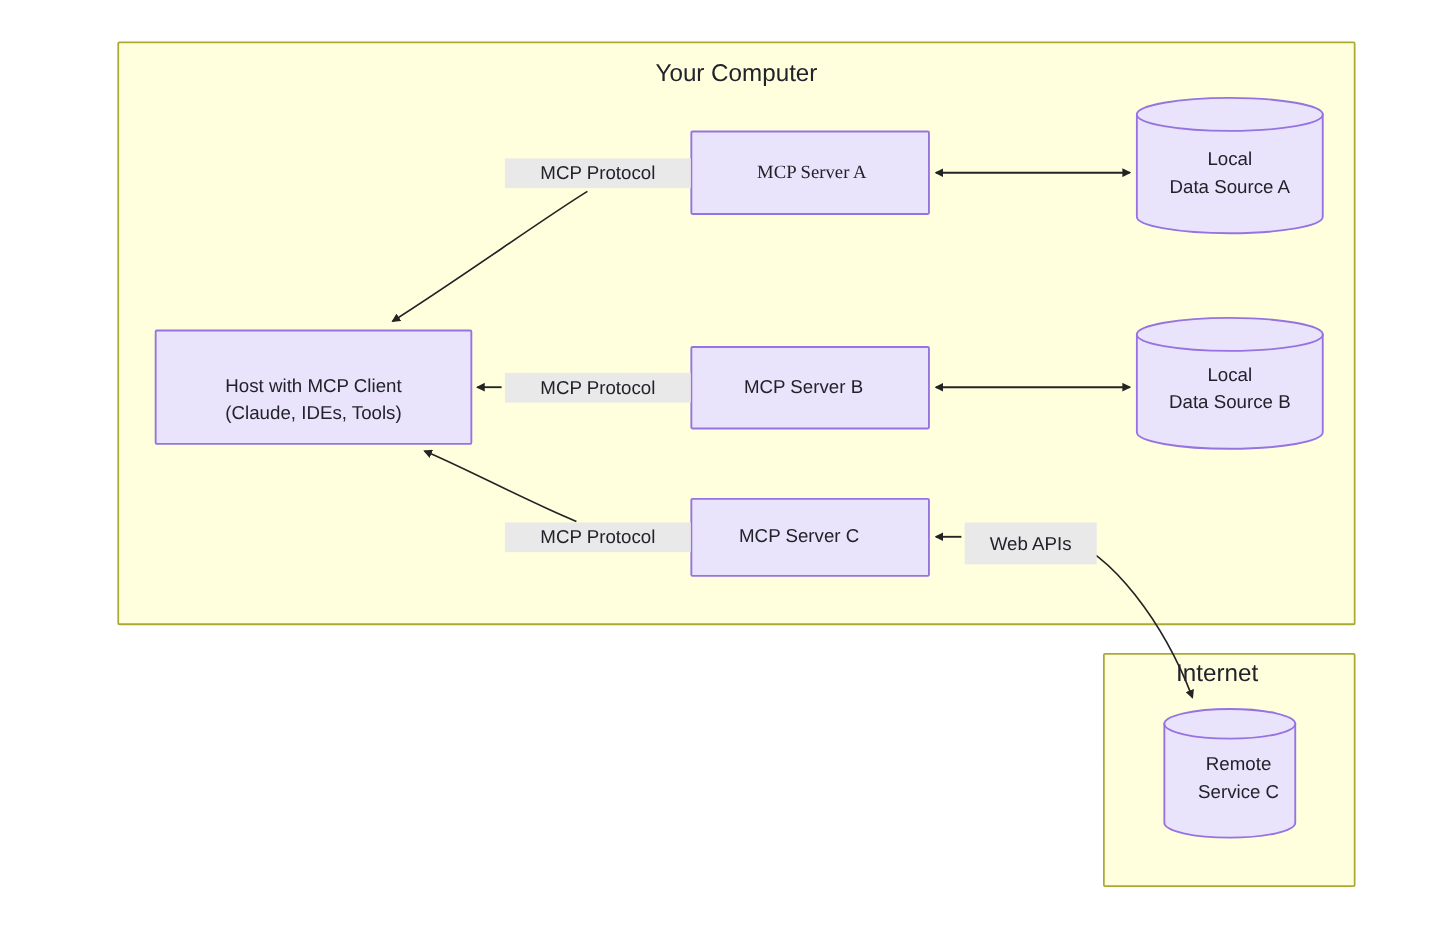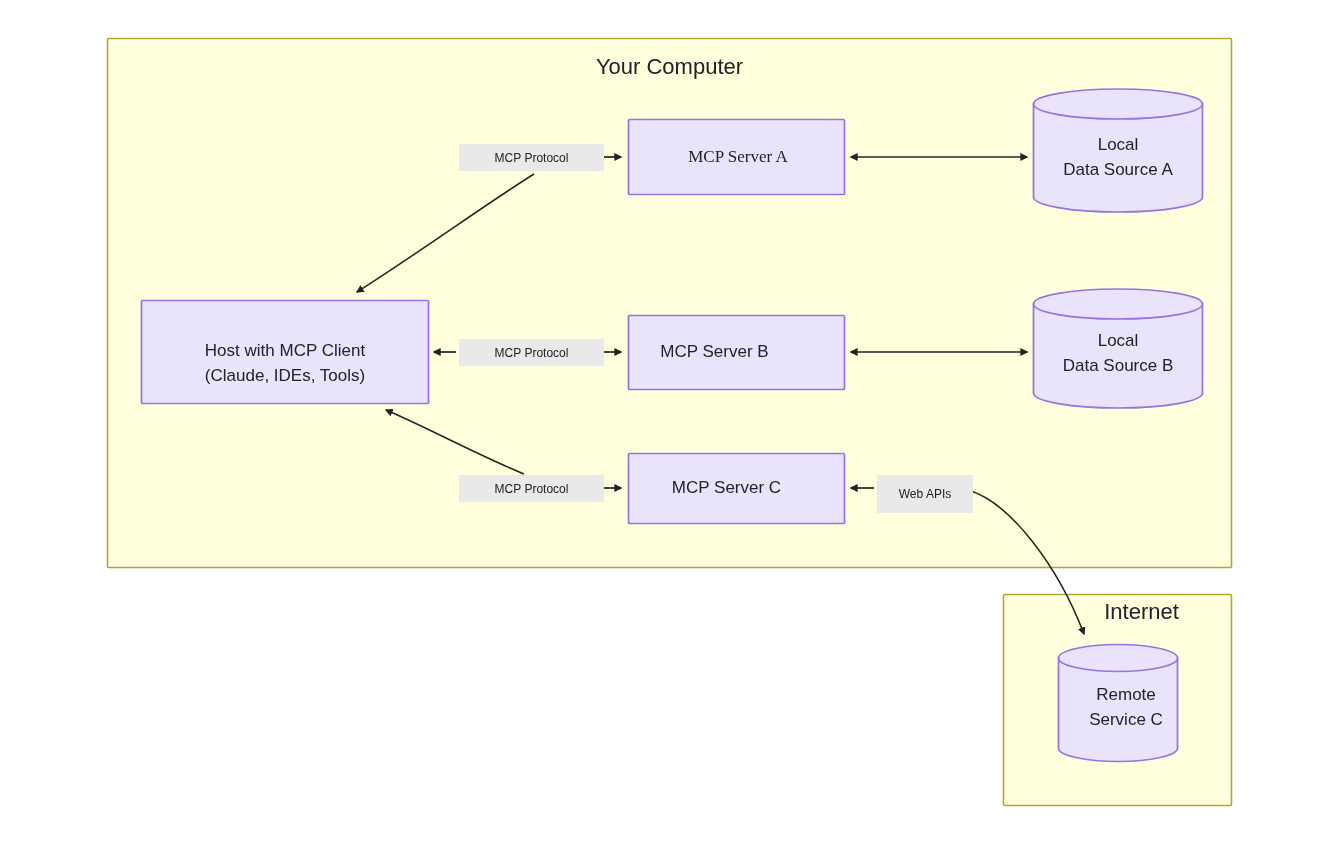--- a/index.html
+++ b/index.html
@@ -5,22 +5,22 @@
   html,body{margin:0;padding:0;background:#ffffff;}
   body{width:1318px;height:858px;position:relative;overflow:hidden;
        font-family:"Liberation Sans","DejaVu Sans",sans-serif;color:#1f2023;}
   #stage{position:absolute;left:0;top:0;width:1318px;height:858px;}
   svg#canvas{position:absolute;left:0;top:0;width:1318px;height:858px;}
   .node-text{position:absolute;display:flex;flex-direction:column;align-items:center;
              justify-content:center;text-align:center;font-size:17px;line-height:1.45;
              color:#21222a;pointer-events:none;}
   .grp-title{position:absolute;font-size:22px;color:#21222a;text-align:center;}
   .edge-label{position:absolute;display:flex;align-items:center;justify-content:center;
-              background:#e9e9e9;font-size:12px;color:#21222a;white-space:nowrap;
-              padding:0 2px;line-height:1;}
+              background:#e9e9e9;font-size:17px;color:#21222a;white-space:nowrap;
+              padding:0 14px;line-height:1;}
 </style>
 </head>
 <body>
 
 <div id="stage">
 
   <svg id="canvas" viewBox="0 0 1318 858">
     <defs>
       <marker id="ah" viewBox="0 0 12 12" refX="10" refY="6" markerWidth="8" markerHeight="8" orient="auto-start-reverse" markerUnits="userSpaceOnUse">
         <path d="M0,0 L12,6 L0,12 z" fill="#232323"></path>
@@ -80,34 +80,34 @@
     <g>
       <path d="M1058.5,658 L1058.5,748 A59.5,13.5 0 0 0 1177.5,748 L1177.5,658 Z" fill="#e9e4fb" stroke="#9673e0" stroke-width="1.7"></path>
       <ellipse cx="1118" cy="658" rx="59.5" ry="13.5" fill="#e9e4fb" stroke="#9673e0" stroke-width="1.7"></ellipse>
     </g>
   </svg>
 
   <div class="grp-title" style="left:107px;top:54px;width:1125px;">
     <span>Your Computer</span>
   </div>
 
-  <div class="grp-title" style="left:1003px;top:599px;width:207px;padding-left:35px;">
+  <div class="grp-title" style="left:1003px;top:599px;width:207px;">
     <span>Internet</span>
   </div>
 
   <div class="node-text" style="left:141px;top:300px;width:288px;height:128px;">
     <span>Host with MCP Client</span>
     <span>(Claude, IDEs, Tools)</span>
   </div>
 
   <div class="node-text" style="left:628px;top:119px;width:220px;height:76px;font-family:Liberation Serif, serif;">
     <span>MCP Server A</span>
   </div>
 
-  <div class="node-text" style="left:628px;top:315px;width:173px;height:75px;">
+  <div class="node-text" style="left:628px;top:315px;width:173px;height:75px;padding-left:16px;">
     <span>MCP Server B</span>
   </div>
 
   <div class="node-text" style="left:628px;top:453px;width:197px;height:71px;">
     <span>MCP Server C</span>
   </div>
 
   <div class="node-text" style="left:1033px;top:119px;width:170px;height:78px;">
     <span>Local</span>
     <span>Data Source A</span>

